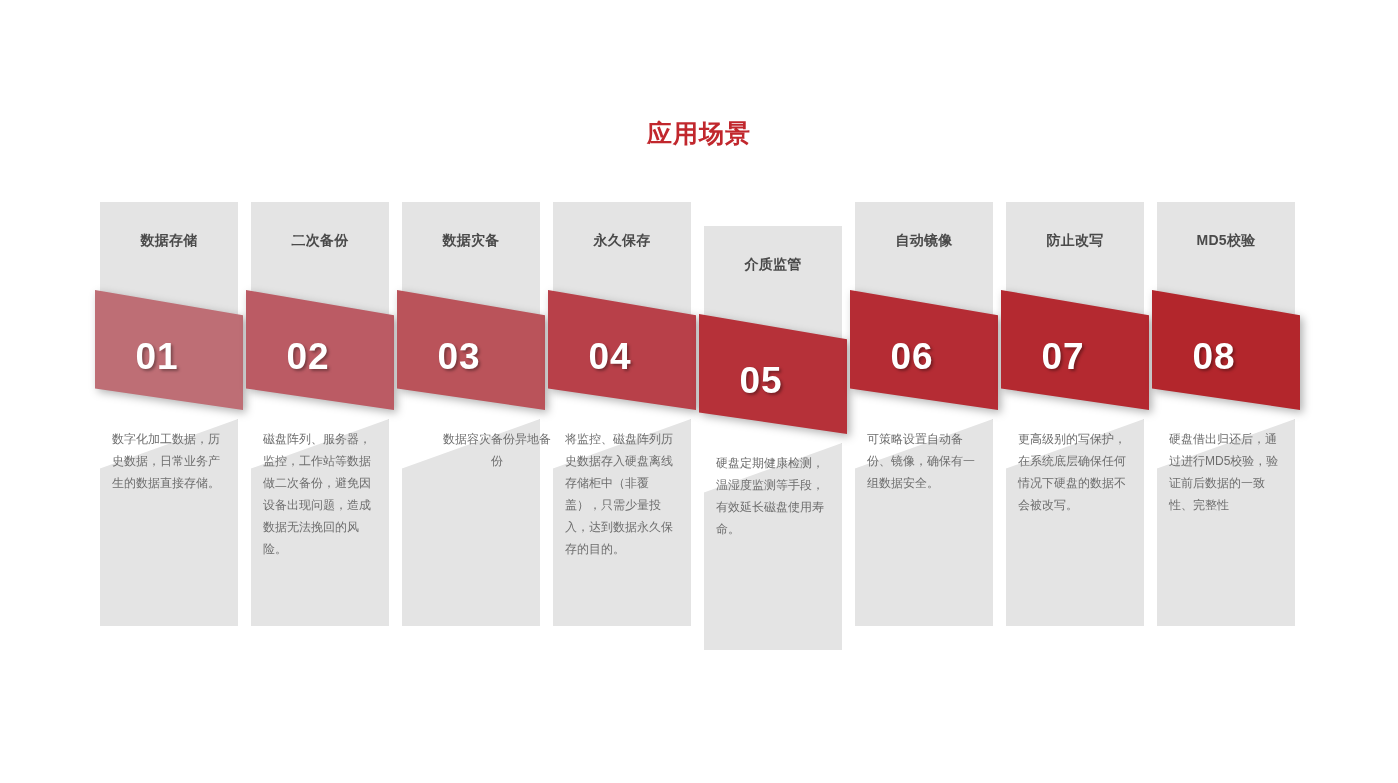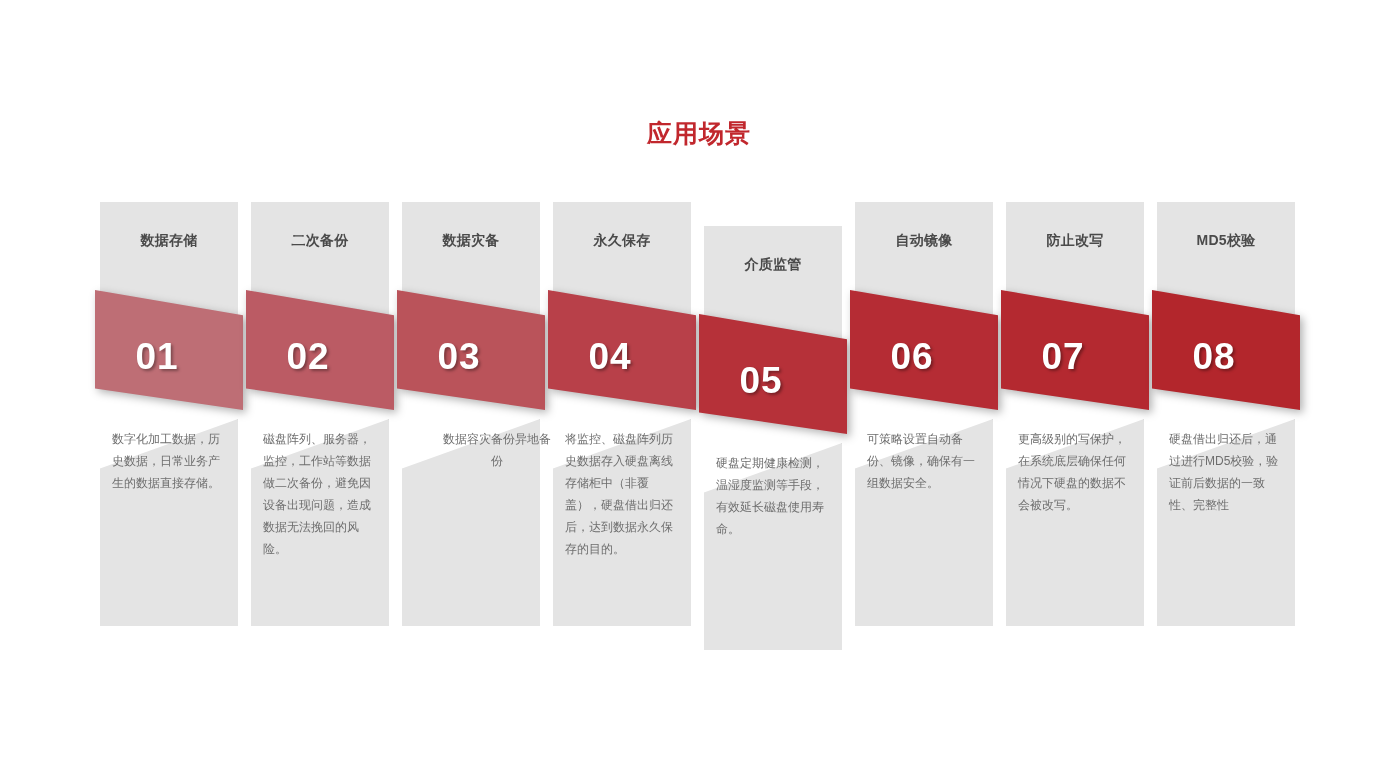--- a/index.html
+++ b/index.html
@@ -162,21 +162,21 @@
       <div class="card-body center">数据容灾备份异地备份</div>
     </div>
     <div class="card" style="left: 453px;">
       <div class="panel-top"></div>
       <div class="panel-bottom"></div>
       <div class="card-title">永久保存</div>
       <div class="banner">
         <div class="banner-shape" style="background: rgb(184, 64, 73);"></div>
         <div class="banner-num">04</div>
       </div>
-      <div class="card-body">将监控、磁盘阵列历史数据存入硬盘离线存储柜中（非覆盖），硬盘借出归还后，达到数据永久保存的目的。</div>
+      <div class="card-body">将监控、磁盘阵列历史数据存入硬盘离线存储柜中（非覆盖），只需少量投入，达到数据永久保存的目的。</div>
     </div>
     <div class="card" style="left: 604px; margin-top: 24px;">
       <div class="panel-top"></div>
       <div class="panel-bottom"></div>
       <div class="card-title">介质监管</div>
       <div class="banner">
         <div class="banner-shape" style="background: rgb(182, 49, 57);"></div>
         <div class="banner-num">05</div>
       </div>
       <div class="card-body">硬盘定期健康检测，温湿度监测等手段，有效延长磁盘使用寿命。</div>

